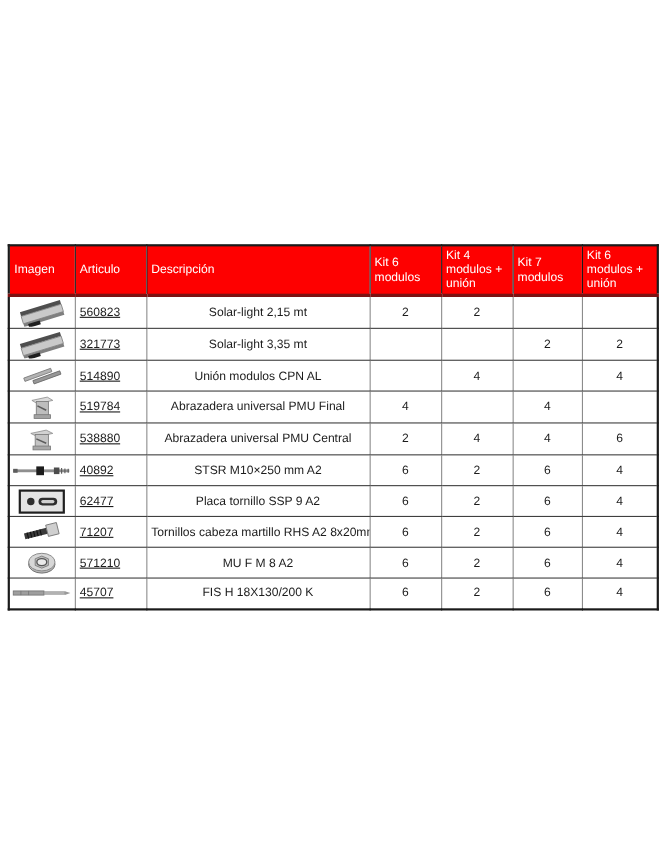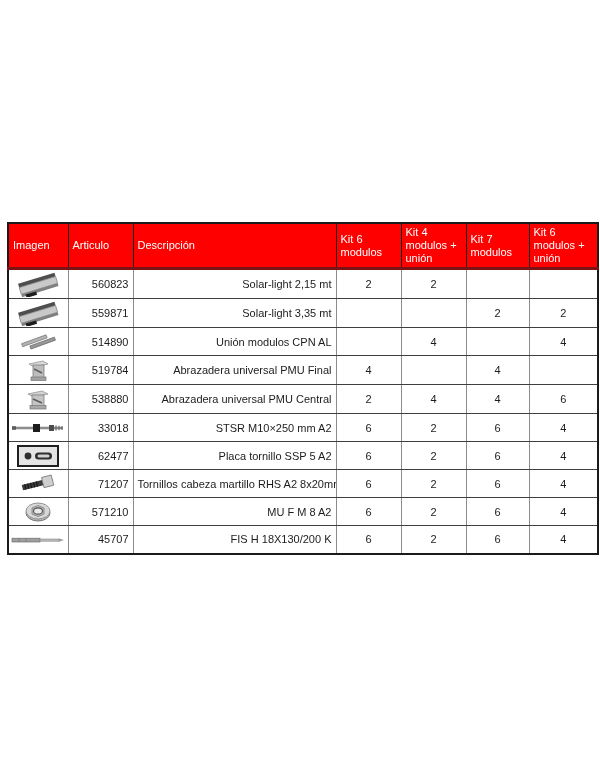--- a/index.html
+++ b/index.html
@@ -21,22 +21,22 @@
     overflow: hidden;
   }
   td {
     height: 28px; padding: 1px 4px; vertical-align: middle;
     border: 1px solid #8c8c8c;
     border-top: 1px solid #3f3f3f; border-bottom: 1px solid #3f3f3f;
     background: #ffffff; line-height: 12px;
     overflow: hidden; white-space: nowrap;
   }
   td.c-img { text-align: center; padding: 1px 2px; }
-  td.c-art { text-align: right; }
-  td.c-desc { text-align: right; }
+  td.c-art { text-align: left; text-decoration: underline; }
+  td.c-desc { text-align: center; }
   td.c-qty { text-align: center; }
   .icon { display: inline-block; vertical-align: middle; line-height: 0; }
 </style>
 </head>
 <body>
 
 <div class="page">
   <table class="kit-table">
     <colgroup>
       <col style="width:60px">
@@ -87,21 +87,21 @@
             <svg width="46" height="26" viewBox="0 0 46 26">
                 <g transform="rotate(-17 23 13)">
                   <rect x="4" y="7" width="38" height="4" fill="#4e4e4e"></rect>
                   <rect x="4" y="11" width="38" height="7" fill="#c9c9c9" stroke="#8a8a8a" stroke-width="0.8"></rect>
                   <rect x="4" y="18" width="38" height="3" fill="#7f7f7f"></rect>
                   <rect x="8" y="19.5" width="11" height="3.5" fill="#1e1e1e"></rect>
                 </g>
               </svg>
           </span>
         </td>
-        <td class="c-art">559871</td>
+        <td class="c-art">321773</td>
         <td class="c-desc">Solar-light 3,35 mt</td>
         <td class="c-qty"></td>
         <td class="c-qty"></td>
         <td class="c-qty">2</td>
         <td class="c-qty">2</td>
       </tr>
 
       <tr>
         <td class="c-img">
           <span class="icon">
@@ -166,41 +166,41 @@
                 <rect x="1" y="4.7" width="51" height="2.6" fill="#8f8f8f"></rect>
                 <rect x="1" y="4.2" width="4" height="3.6" fill="#5d5d5d"></rect>
                 <rect x="22" y="2" width="7" height="8" fill="#1c1c1c"></rect>
                 <rect x="38" y="3" width="5" height="6" fill="#4c4c4c"></rect>
                 <line x1="45" y1="3.4" x2="45" y2="8.6" stroke="#5a5a5a" stroke-width="1"></line>
                 <line x1="48" y1="3.8" x2="48" y2="8.2" stroke="#5a5a5a" stroke-width="1"></line>
                 <line x1="51" y1="4.2" x2="51" y2="7.8" stroke="#5a5a5a" stroke-width="1"></line>
               </svg>
           </span>
         </td>
-        <td class="c-art">33018</td>
+        <td class="c-art">40892</td>
         <td class="c-desc">STSR M10×250 mm A2</td>
         <td class="c-qty">6</td>
         <td class="c-qty">2</td>
         <td class="c-qty">6</td>
         <td class="c-qty">4</td>
       </tr>
 
       <tr>
         <td class="c-img">
           <span class="icon">
             <svg width="44" height="24" viewBox="0 0 44 24">
                 <rect x="2" y="2" width="40" height="20" fill="#e4e4e4" stroke="#1f1f1f" stroke-width="2"></rect>
                 <circle cx="12" cy="12" r="3.4" fill="#2e2e2e"></circle>
                 <rect x="19" y="8.5" width="17" height="7" rx="3.5" fill="#2e2e2e"></rect>
                 <rect x="21.5" y="10.5" width="12" height="3" rx="1.5" fill="#cfcfcf"></rect>
               </svg>
           </span>
         </td>
         <td class="c-art">62477</td>
-        <td class="c-desc">Placa tornillo SSP 5 A2</td>
+        <td class="c-desc">Placa tornillo SSP 9 A2</td>
         <td class="c-qty">6</td>
         <td class="c-qty">2</td>
         <td class="c-qty">6</td>
         <td class="c-qty">4</td>
       </tr>
 
       <tr>
         <td class="c-img">
           <span class="icon">
             <svg width="40" height="24" viewBox="0 0 40 24">

